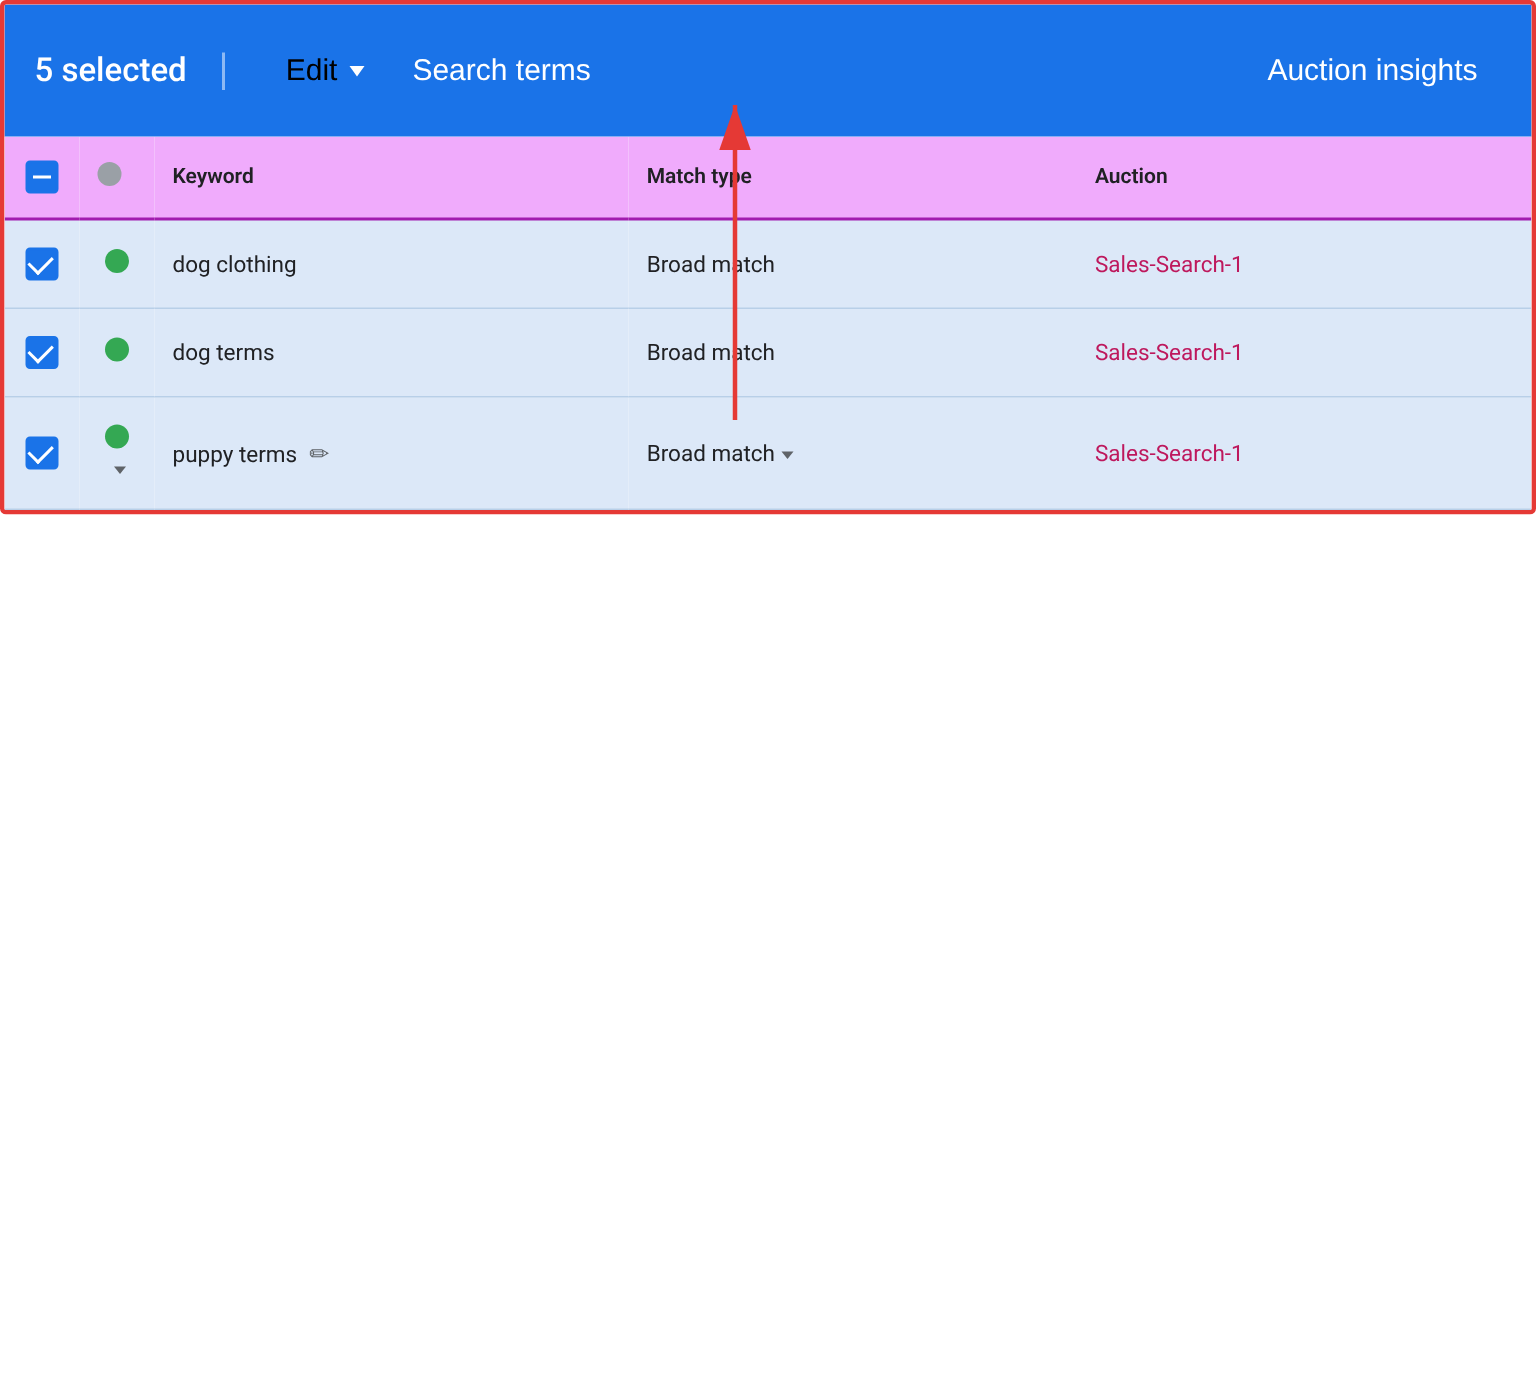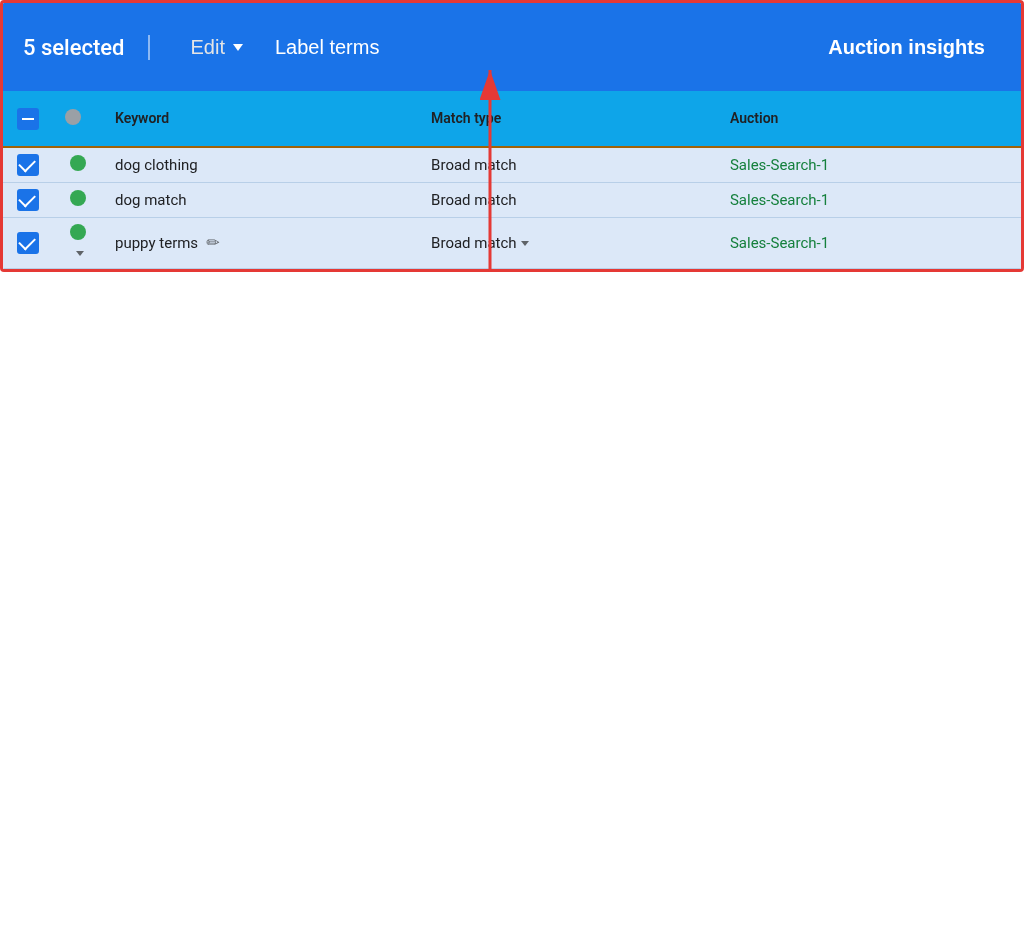--- a/index.html
+++ b/index.html
@@ -32,21 +32,21 @@
       color: #fff;
       font-size: 22px;
       font-weight: 500;
       padding-right: 24px;
       border-right: 2px solid rgba(255,255,255,0.5);
       margin-right: 24px;
       white-space: nowrap;
     }
 
     .action-btn {
-      color: #e5e5e5;
+      color: #000000;
       font-size: 20px;
       font-weight: 500;
       background: none;
       border: none;
       cursor: pointer;
       padding: 8px 16px;
       display: flex;
       align-items: center;
       gap: 6px;
       white-space: nowrap;
@@ -69,43 +69,43 @@
       background: none;
       border: none;
       cursor: pointer;
       padding: 8px 16px;
       white-space: nowrap;
     }
 
     .auction-insights-btn {
       color: #fff;
       font-size: 20px;
-      font-weight: 700;
+      font-weight: 400;
       background: none;
       border: none;
       cursor: pointer;
       padding: 8px 16px;
       white-space: nowrap;
       margin-left: auto;
     }
 
     
     .table-container {
       background: #fff;
       overflow-x: auto;
     }
 
     table {
       width: 100%;
       border-collapse: collapse;
     }
 
     thead tr {
-      background: #0ea5e9;
-      border-bottom: 2px solid #a16207;
+      background: #f0abfc;
+      border-bottom: 2px solid #a21caf;
     }
 
     thead th {
       padding: 16px 12px;
       text-align: left;
       font-weight: 600;
       font-size: 14px;
       color: #202124;
     }
 
@@ -117,21 +117,21 @@
     thead th:nth-child(2) {
       width: 50px;
     }
 
     tbody tr {
       background: #dce8f8;
       border-bottom: 1px solid #b8cfe8;
     }
 
     tbody td {
-      padding: 6px 12px;
+      padding: 18px 12px;
       font-size: 15px;
       color: #202124;
       vertical-align: middle;
     }
 
     tbody td:first-child {
       width: 50px;
       text-align: center;
     }
 
@@ -186,21 +186,21 @@
       width: 16px;
       height: 16px;
       border-radius: 50%;
       display: inline-block;
     }
 
     .status-dot.green { background: #34a853; }
     .status-dot.gray { background: #9aa0a6; }
 
     .campaign-link {
-      color: #15803d;
+      color: #be185d;
       cursor: pointer;
       text-decoration: none;
     }
 
     .edit-icon {
       display: inline-block;
       color: #5f6368;
       font-size: 16px;
       margin-left: 8px;
       cursor: pointer;
@@ -239,21 +239,21 @@
   <div class="outer-wrapper">
 
     <div class="action-bar">
       <span class="selected-count">5 selected</span>
 
       <button class="action-btn">
         <span>Edit</span>
         <span class="caret"></span>
       </button>
 
-      <button class="search-terms-btn">Label terms</button>
+      <button class="search-terms-btn">Search terms</button>
 
 
       <button class="auction-insights-btn">Auction insights</button>
     </div>
 
     <svg class="annotation-svg" width="120" height="280" viewBox="0 0 120 280">
       <defs>
         <marker id="arrowhead" markerWidth="10" markerHeight="7" refX="10" refY="3.5" orient="auto">
           <polygon points="0 0, 10 3.5, 0 7" fill="#e53935"></polygon>
         </marker>
@@ -281,21 +281,21 @@
         <tr>
               <td><div class="checkbox-checked"></div></td>
               <td><span class="status-dot green"></span></td>
               <td><span>dog clothing</span></td>
               <td><span>Broad match</span></td>
               <td><a class="campaign-link" href="#">Sales-Search-1</a></td>
             </tr>
             <tr>
               <td><div class="checkbox-checked"></div></td>
               <td><span class="status-dot green"></span></td>
-              <td><span>dog match</span></td>
+              <td><span>dog terms</span></td>
               <td><span>Broad match</span></td>
               <td><a class="campaign-link" href="#">Sales-Search-1</a></td>
             </tr>
             <tr>
               <td><div class="checkbox-checked"></div></td>
               <td><span class="status-dot green"></span><span class="small-caret"></span></td>
               <td><span>puppy terms</span><span class="edit-icon">✏</span></td>
               <td><span>Broad match</span><span class="small-caret"></span></td>
               <td><a class="campaign-link" href="#">Sales-Search-1</a></td>
             </tr>

